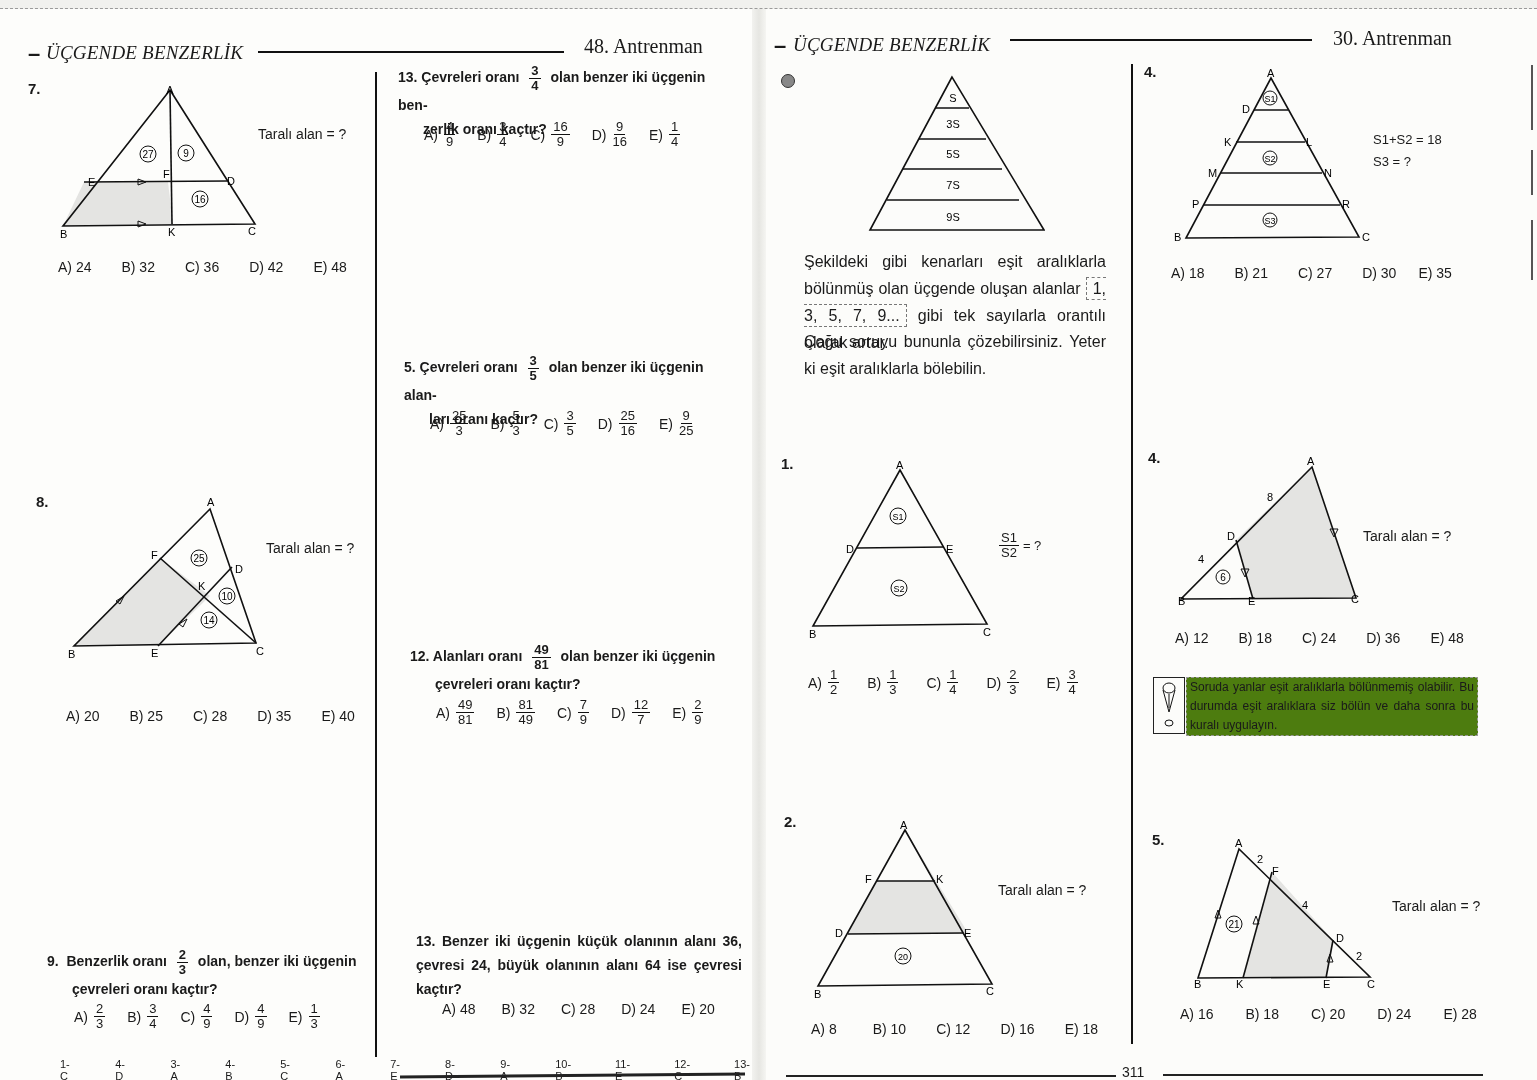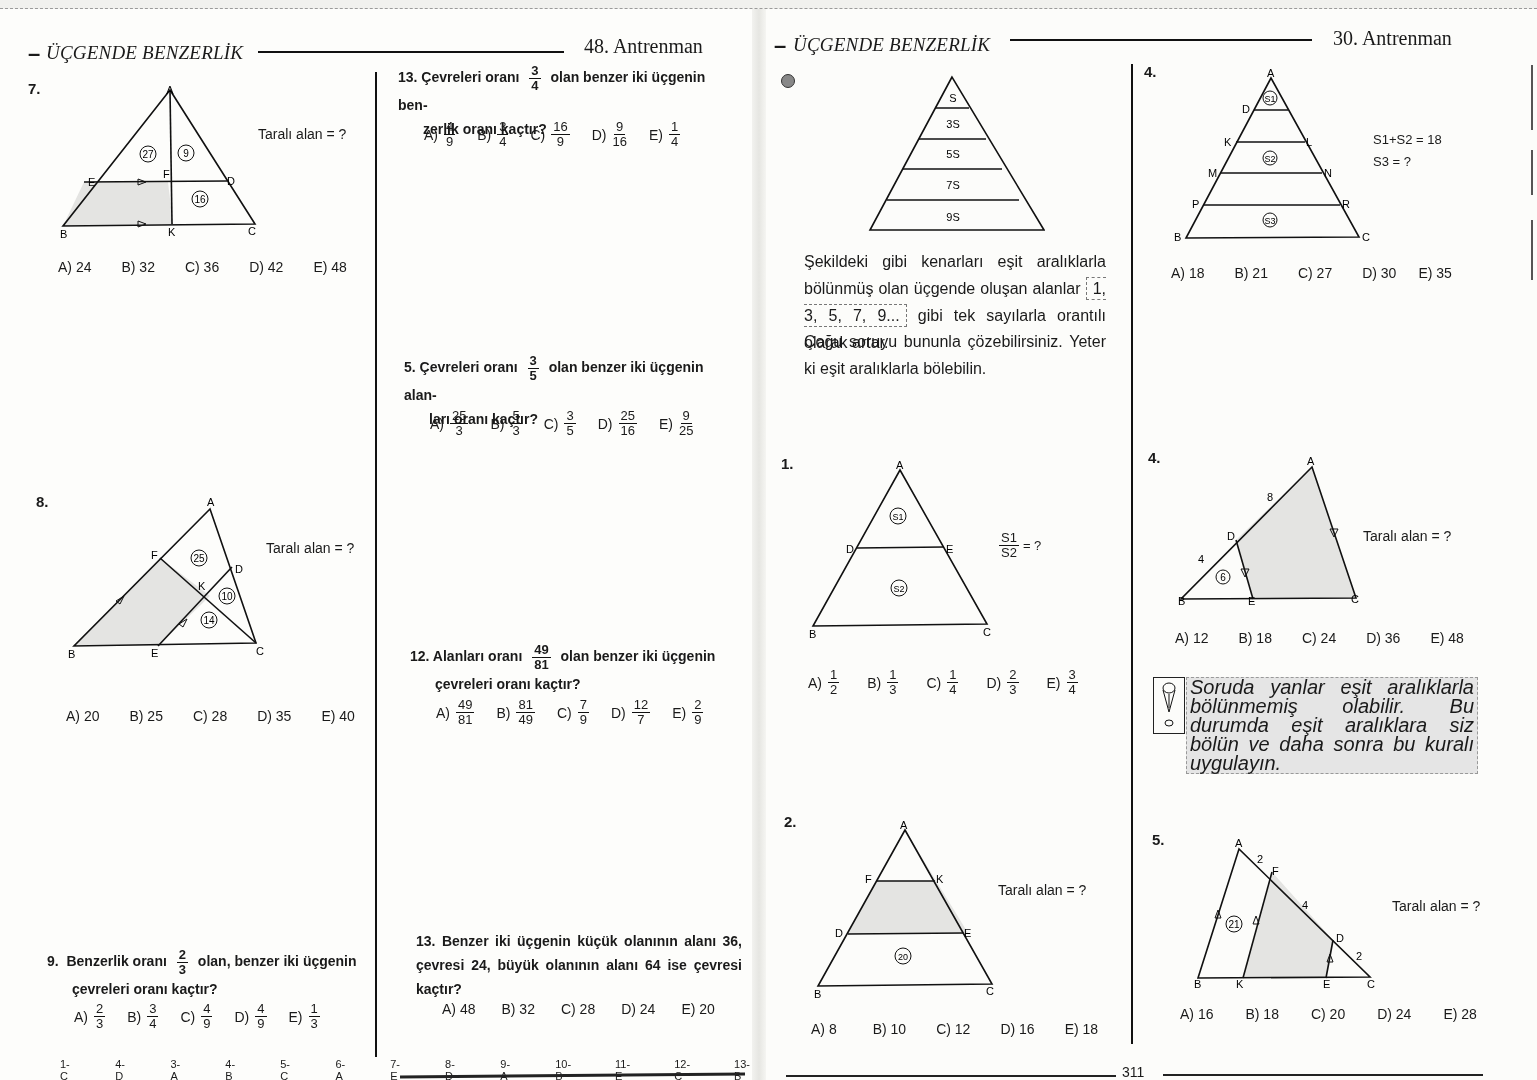--- a/index.html
+++ b/index.html
@@ -503,21 +503,21 @@
 </div>
 
 <div class="abs" style="left:1153px;top:677px;width:30px;height:55px;border:1px solid #222;">
   <svg width="30" height="55">
     <ellipse cx="15" cy="10" rx="6" ry="5" fill="none" stroke="#111"></ellipse>
     <polyline points="9,12 15,34 21,12" fill="none" stroke="#111"></polyline>
     <line x1="15" y1="16" x2="15" y2="30" stroke="#111"></line>
     <ellipse cx="15" cy="45" rx="4" ry="3" fill="none" stroke="#111"></ellipse>
   </svg>
 </div>
-<div class="abs" style="left:1186px;top:677px;width:284px;font-size:20px;line-height:19px;border:1px dashed #999;background:#e5e5e5;padding:0 3px;text-align:justify;font-style:italic;">Soruda yanlar eşit aralıklarla bölünmemiş olabilir. Bu durumda eşit aralıklara siz bölün ve daha sonra bu kuralı uygulayın.</div>
+<div class="abs" style="left:1186px;top:677px;width:284px;font-size:12px;line-height:19px;border:1px dashed #999;background:#4d7c0f;padding:0 3px;text-align:justify;">Soruda yanlar eşit aralıklarla bölünmemiş olabilir. Bu durumda eşit aralıklara siz bölün ve daha sonra bu kuralı uygulayın.</div>
 
 <div class="abs qnum" style="left:1152px;top:831px;">5.</div>
 <svg class="abs" style="left:1190px;top:836px;" width="200" height="160">
   <polygon points="82,36 143,104 136,142 53,142" fill="#e4e4e2"></polygon>
   <polygon points="49,13 8,142 180,141" fill="none" stroke="#111" stroke-width="1.6"></polygon>
   <line x1="82" y1="36" x2="53" y2="142" stroke="#111" stroke-width="1.6"></line>
   <line x1="143" y1="104" x2="136" y2="142" stroke="#111" stroke-width="1.6"></line>
   <polygon points="25,82 28,74 31,82" fill="none" stroke="#111"></polygon>
   <polygon points="63,88 66,80 69,88" fill="none" stroke="#111"></polygon>
   <polygon points="137,126 140,118 143,126" fill="none" stroke="#111"></polygon>

